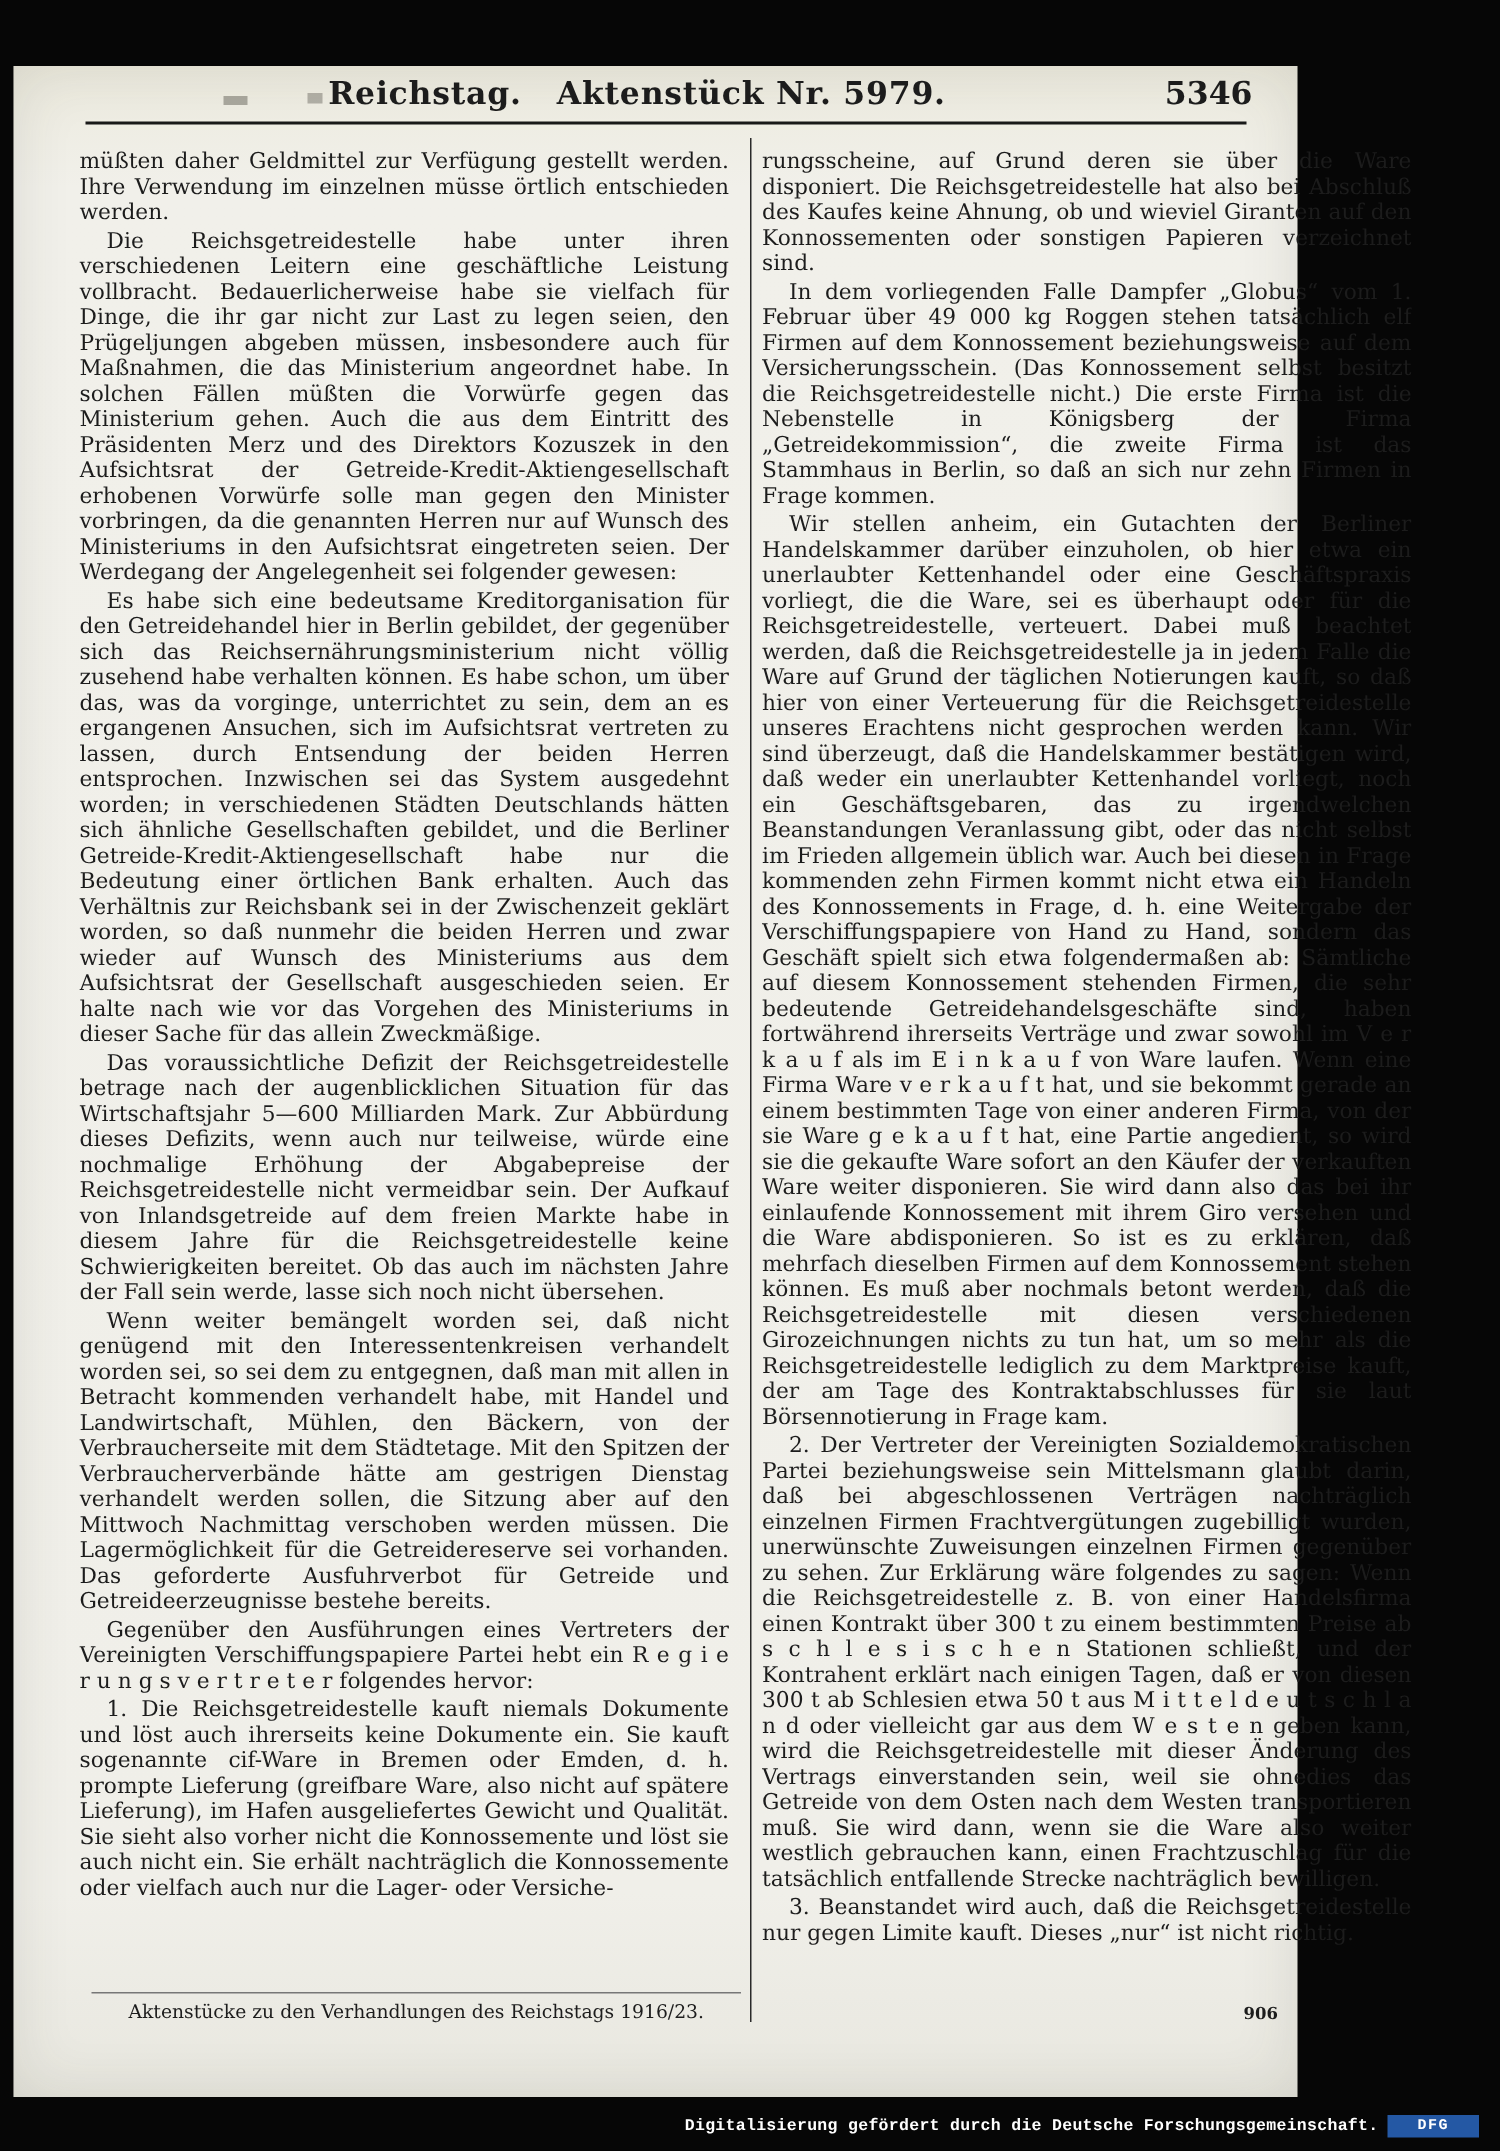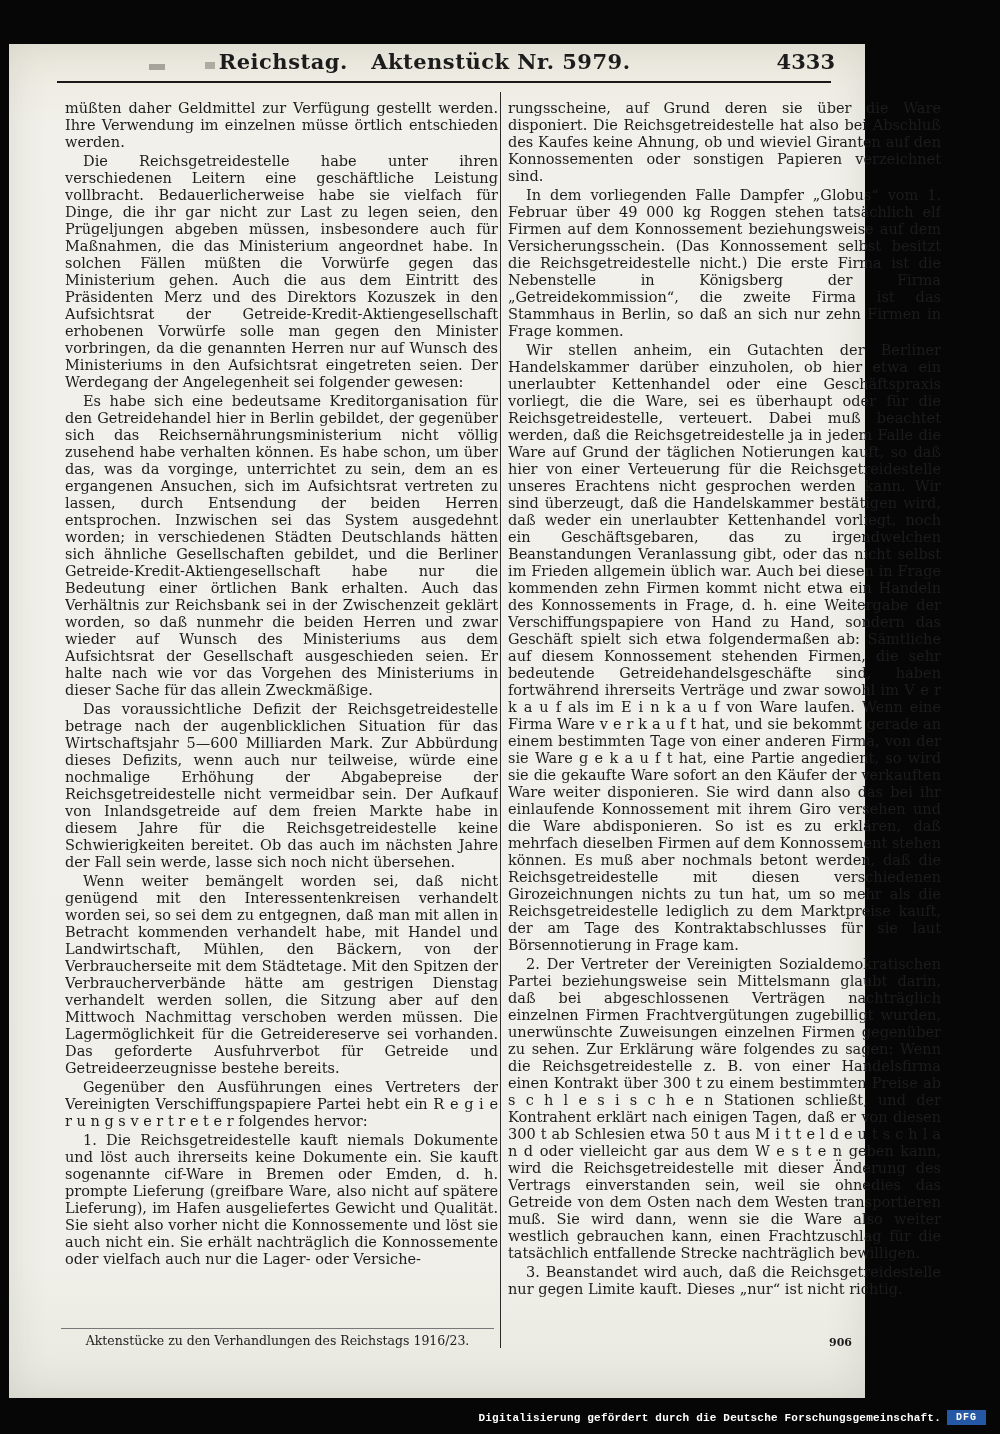--- a/index.html
+++ b/index.html
@@ -36,21 +36,21 @@
   }
   .col {
     position: absolute; top: 56px;
     width: 433px; height: 1224px;
     font-size: 14.5px; line-height: 17px;
     text-align: justify;
     overflow: hidden;
     hyphens: auto;
     -webkit-hyphens: auto;
   }
-  .col-left  { left: 56px; }
+  .col-left  { left: 44px; }
   .col-right { left: 499px; }
   .divider {
     position: absolute; top: 48px; left: 491px;
     width: 1px; height: 1256px; background: #2a2a2a;
   }
   .para { margin: 0 0 2px 0; }
   .para.indent { text-indent: 18px; }
   .footnote-rule {
     position: absolute; left: 52px; top: 1284px;
     width: 433px; height: 1px; background: #777;
@@ -77,32 +77,32 @@
     display: flex; align-items: center; gap: 6px;
     font-family: Liberation Mono, monospace;
   }
   .dfg-credit {
     color: #ffffff; font-size: 11px; font-weight: bold;
     letter-spacing: 0.2px;
   }
   .dfg-logo {
     background: #2458a4; color: #ffffff;
     font-size: 10px; font-weight: bold;
-    padding: 2px 9px; letter-spacing: 1px;
+    padding: 2px 20px; letter-spacing: 1px;
   }
 </style>
 </head>
 <body>
 
 <div class="paper">
   <span class="speck1"></span>
   <span class="speck2"></span>
 
   <div class="header-title">Reichstag.   Aktenstück Nr. 5979.</div>
-  <div class="page-number">4333</div>
+  <div class="page-number">5346</div>
   <div class="header-rule"></div>
 
   <div class="col col-left">
       <p class="para">müßten daher Geldmittel zur Verfügung gestellt werden. Ihre Verwendung im einzelnen müsse örtlich entschieden werden.</p>
       <p class="para indent">Die Reichsgetreidestelle habe unter ihren verschiedenen Leitern eine geschäftliche Leistung vollbracht. Bedauerlicherweise habe sie vielfach für Dinge, die ihr gar nicht zur Last zu legen seien, den Prügeljungen abgeben müssen, insbesondere auch für Maßnahmen, die das Ministerium angeordnet habe. In solchen Fällen müßten die Vorwürfe gegen das Ministerium gehen. Auch die aus dem Eintritt des Präsidenten Merz und des Direktors Kozuszek in den Aufsichtsrat der Getreide-Kredit-Aktiengesellschaft erhobenen Vorwürfe solle man gegen den Minister vorbringen, da die genannten Herren nur auf Wunsch des Ministeriums in den Aufsichtsrat eingetreten seien. Der Werdegang der Angelegenheit sei folgender gewesen:</p>
       <p class="para indent">Es habe sich eine bedeutsame Kreditorganisation für den Getreidehandel hier in Berlin gebildet, der gegenüber sich das Reichsernährungsministerium nicht völlig zusehend habe verhalten können. Es habe schon, um über das, was da vorginge, unterrichtet zu sein, dem an es ergangenen Ansuchen, sich im Aufsichtsrat vertreten zu lassen, durch Entsendung der beiden Herren entsprochen. Inzwischen sei das System ausgedehnt worden; in verschiedenen Städten Deutschlands hätten sich ähnliche Gesellschaften gebildet, und die Berliner Getreide-Kredit-Aktiengesellschaft habe nur die Bedeutung einer örtlichen Bank erhalten. Auch das Verhältnis zur Reichsbank sei in der Zwischenzeit geklärt worden, so daß nunmehr die beiden Herren und zwar wieder auf Wunsch des Ministeriums aus dem Aufsichtsrat der Gesellschaft ausgeschieden seien. Er halte nach wie vor das Vorgehen des Ministeriums in dieser Sache für das allein Zweckmäßige.</p>
       <p class="para indent">Das voraussichtliche Defizit der Reichsgetreidestelle betrage nach der augenblicklichen Situation für das Wirtschaftsjahr 5—600 Milliarden Mark. Zur Abbürdung dieses Defizits, wenn auch nur teilweise, würde eine nochmalige Erhöhung der Abgabepreise der Reichsgetreidestelle nicht vermeidbar sein. Der Aufkauf von Inlandsgetreide auf dem freien Markte habe in diesem Jahre für die Reichsgetreidestelle keine Schwierigkeiten bereitet. Ob das auch im nächsten Jahre der Fall sein werde, lasse sich noch nicht übersehen.</p>
       <p class="para indent">Wenn weiter bemängelt worden sei, daß nicht genügend mit den Interessentenkreisen verhandelt worden sei, so sei dem zu entgegnen, daß man mit allen in Betracht kommenden verhandelt habe, mit Handel und Landwirtschaft, Mühlen, den Bäckern, von der Verbraucherseite mit dem Städtetage. Mit den Spitzen der Verbraucherverbände hätte am gestrigen Dienstag verhandelt werden sollen, die Sitzung aber auf den Mittwoch Nachmittag verschoben werden müssen. Die Lagermöglichkeit für die Getreidereserve sei vorhanden. Das geforderte Ausfuhrverbot für Getreide und Getreideerzeugnisse bestehe bereits.</p>
       <p class="para indent">Gegenüber den Ausführungen eines Vertreters der Vereinigten Verschiffungspapiere Partei hebt ein R e g i e r u n g s v e r t r e t e r folgendes hervor:</p>
       <p class="para indent">1. Die Reichsgetreidestelle kauft niemals Dokumente und löst auch ihrerseits keine Dokumente ein. Sie kauft sogenannte cif-Ware in Bremen oder Emden, d. h. prompte Lieferung (greifbare Ware, also nicht auf spätere Lieferung), im Hafen ausgeliefertes Gewicht und Qualität. Sie sieht also vorher nicht die Konnossemente und löst sie auch nicht ein. Sie erhält nachträglich die Konnossemente oder vielfach auch nur die Lager- oder Versiche-</p>

